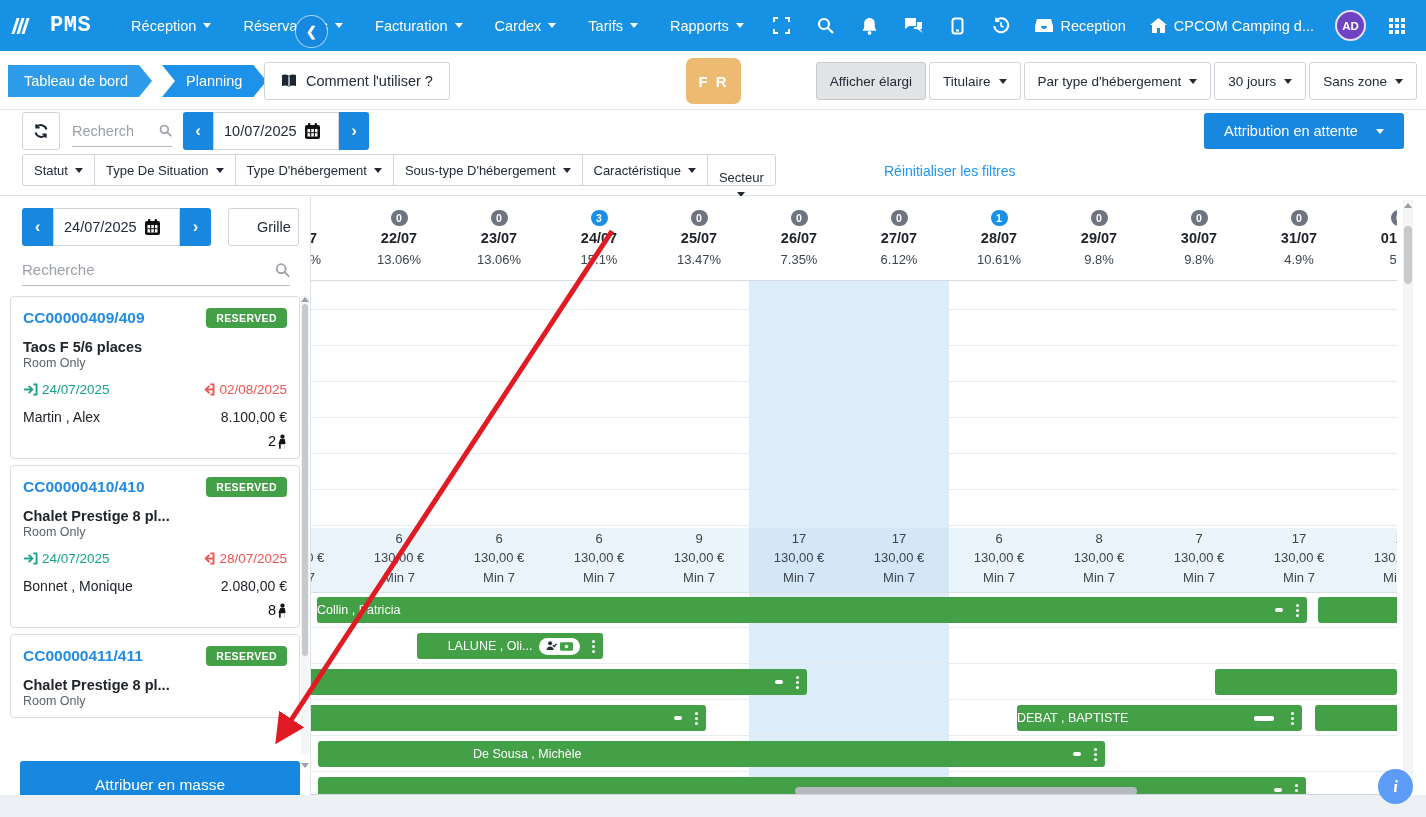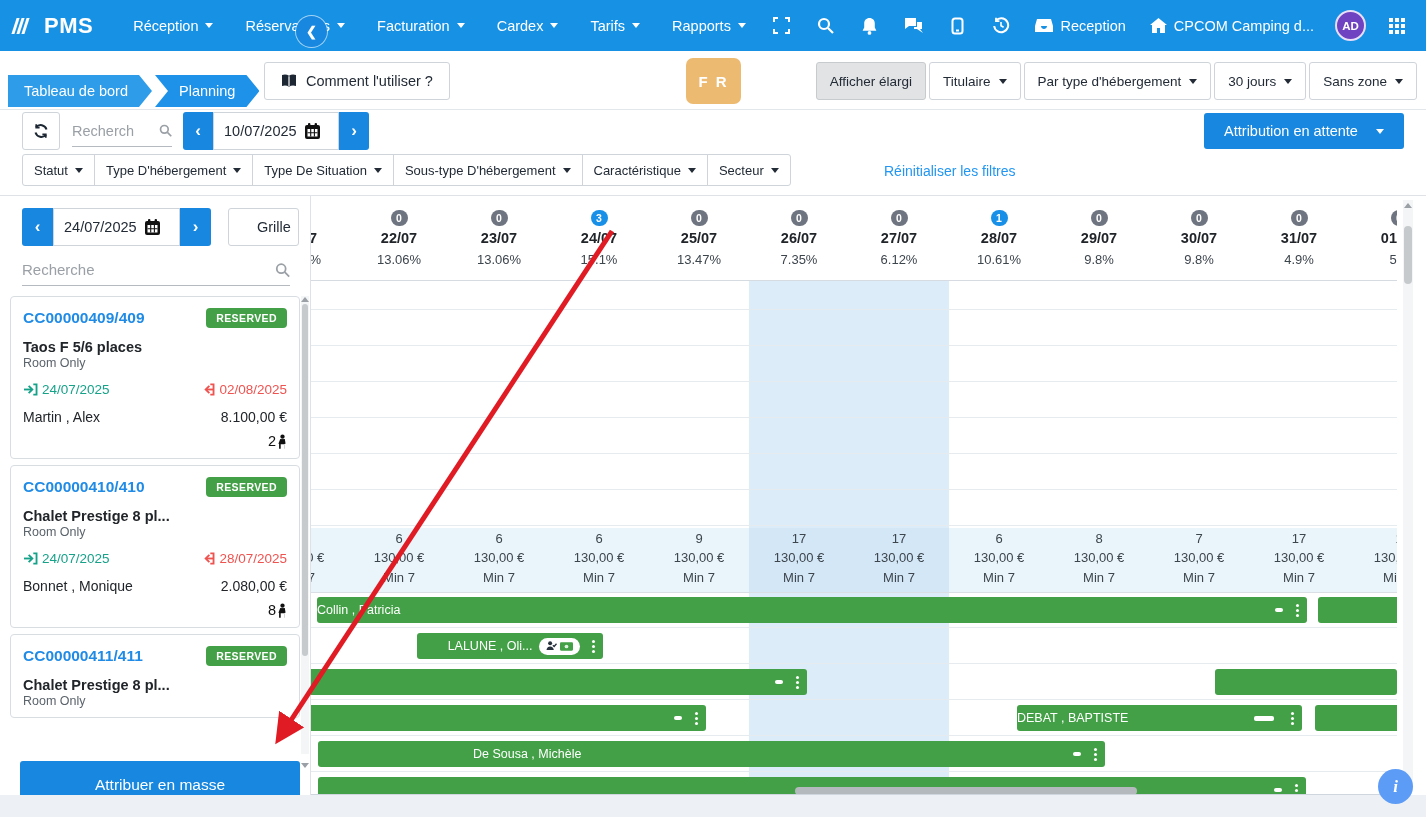--- a/index.html
+++ b/index.html
@@ -3,36 +3,36 @@
 <meta charset="utf-8">
 <style>
   * { margin:0; padding:0; box-sizing:border-box; }
   html,body { width:1426px; height:817px; overflow:hidden;
     font-family:"Liberation Sans", sans-serif; background:#fff; color:#333a45; }
   .abs { position:absolute; }
 
   
   .navbar { position:absolute; left:0; top:0; width:1426px; height:51px;
     background:var(--c-navbar,#1791e4); display:flex; align-items:center; color:#fff; }
-  .brand { display:flex; align-items:center; gap:14px; margin-left:14px; font-weight:bold; font-size:22px; letter-spacing:.5px; }
+  .brand { display:flex; align-items:center; gap:20px; margin-left:14px; font-weight:bold; font-size:22px; letter-spacing:.5px;font-family:Liberation Mono, monospace; }
   .brand-bars { display:flex; gap:2px; margin-right:3px; }
   .brand-bars i { display:block; width:3px; height:16px; background:#fff; transform:skewX(-18deg); }
   .nav-menus { display:flex; margin-left:28px; gap:8px; }
   .nav-item { display:flex; align-items:center; gap:7px; padding:8px 12px; font-size:14.5px; cursor:pointer; white-space:nowrap; }
   .caret { width:0; height:0; border-left:4px solid transparent; border-right:4px solid transparent; border-top:5px solid currentColor; display:inline-block; }
   .nav-right { margin-left:auto; display:flex; align-items:center; gap:6px; margin-right:10px; }
   .nav-ico { width:38px; height:36px; display:flex; align-items:center; justify-content:center; cursor:pointer; }
   .nav-ico svg { display:block; }
   .nav-label { display:flex; align-items:center; gap:7px; font-size:14.5px; padding:0 9px; white-space:nowrap; cursor:pointer; }
   .avatar { width:31px; height:31px; border-radius:50%; background:#6f42c1; border:2px solid #e8def8;
     display:flex; align-items:center; justify-content:center; font-size:11.5px; font-weight:bold; margin:0 6px; cursor:pointer; }
 
   
   .subheader { position:absolute; left:0; top:51px; width:1426px; height:59px; background:#fff; border-bottom:1px solid #e2e7ec; }
-  .crumbs { position:absolute; left:8px; top:24px; display:flex; gap:3px; }
+  .crumbs { position:absolute; left:8px; top:14px; display:flex; gap:10px; }
   .crumb { color:#fff; font-size:14.5px; padding:8px 24px 8px 16px; background:#2e9ce9; cursor:pointer; white-space:nowrap;
     clip-path:polygon(0 0, calc(100% - 13px) 0, 100% 50%, calc(100% - 13px) 100%, 0 100%); }
   .crumb.second { background:#1d92e8; padding-left:24px;
     clip-path:polygon(0 0, calc(100% - 13px) 0, 100% 50%, calc(100% - 13px) 100%, 0 100%, 13px 50%); }
   .help-btn { position:absolute; left:264px; top:11px; height:38px; background:#fff; border:1px solid #ced4da; border-radius:3px;
     display:flex; align-items:center; gap:9px; padding:0 16px; font-size:14.5px; color:#222b36; cursor:pointer; }
   .lang-btn { position:absolute; left:686px; top:7px; width:55px; height:46px; background:var(--c-lang,#ecba70); color:#fff;
     border:none; border-radius:7px; font-weight:bold; font-size:15px; letter-spacing:2px; cursor:pointer; }
   .view-btns { position:absolute; right:9px; top:11px; display:flex; gap:3px; }
   .vbtn { height:38px; display:flex; align-items:center; gap:8px; padding:0 13px; background:#fff; border:1px solid #ced4da;
@@ -57,21 +57,21 @@
   .datebox .dval { overflow:hidden; max-width:84px; }
   .pending-btn { position:absolute; right:22px; top:3px; width:200px; height:36px; background:var(--c-primary,#1787df); color:#fff;
     border:none; border-radius:3px; font-size:14.5px; display:flex; align-items:center; justify-content:center; gap:18px; cursor:pointer;text-align:center; }
   .pending-btn .caret { border-top-color:#fff; }
 
   .toolbar2 { position:absolute; left:0; top:152px; width:1426px; height:44px; background:#fff; border-bottom:1px solid #dfe3e8; }
   .filter-group { position:absolute; left:22px; top:2px; display:flex; }
   .fbtn { height:28px; display:flex; align-items:center; gap:7px; padding:15px 11px; background:#fff; border:1px solid #ced4da;
     margin-left:-1px; font-size:13px; color:#222b36; cursor:pointer; white-space:nowrap; }
   .fbtn:first-child { margin-left:0; border-radius:3px 0 0 3px; }
-  .fbtn:last-child { border-radius:0 3px 3px 0; }
+  .fbtn:last-child { border-radius:0 3px 3px 0;flex-direction:column; }
   .fbtn .caret { border-top-color:#222b36; }
   .reset-link { position:absolute; left:884px; top:11px; font-size:14px; color:#2196f3; cursor:pointer; white-space:nowrap;text-align:center; }
 
   
   .sidebar { position:absolute; left:0; top:196px; width:311px; height:599px; background:#fff; border-right:1px solid #dee2e6; }
   .side-datenav { position:absolute; left:22px; top:12px; display:flex; height:38px; }
   .grille-btn { position:absolute; left:228px; top:12px; height:38px; width:71px; background:#fff; border:1px solid #ced4da;
     border-radius:3px; display:flex; align-items:center; justify-content:center; gap:7px; font-size:14.5px; color:#222b36; cursor:pointer;padding-left:28px; }
   .collapse-circle { position:absolute; left:296px; top:16px; width:31px; height:31px; border-radius:50%; z-index:30;
     background:var(--c-primary,#1787df); color:#fff; display:flex; align-items:center; justify-content:center;
@@ -318,25 +318,25 @@
   </button>
 </div>
 
 <div class="toolbar2">
   <div class="filter-group" id="filter-btns">
       <button class="fbtn">
         <span>Statut</span>
         <i class="caret"></i>
       </button>
       <button class="fbtn">
+        <span>Type De Situation</span>
+        <i class="caret"></i>
+      </button>
+      <button class="fbtn">
         <span>Type D'hébergement</span>
-        <i class="caret"></i>
-      </button>
-      <button class="fbtn">
-        <span>Type De Situation</span>
         <i class="caret"></i>
       </button>
       <button class="fbtn">
         <span>Sous-type D'hébergement</span>
         <i class="caret"></i>
       </button>
       <button class="fbtn">
         <span>Caractéristique</span>
         <i class="caret"></i>
       </button>

